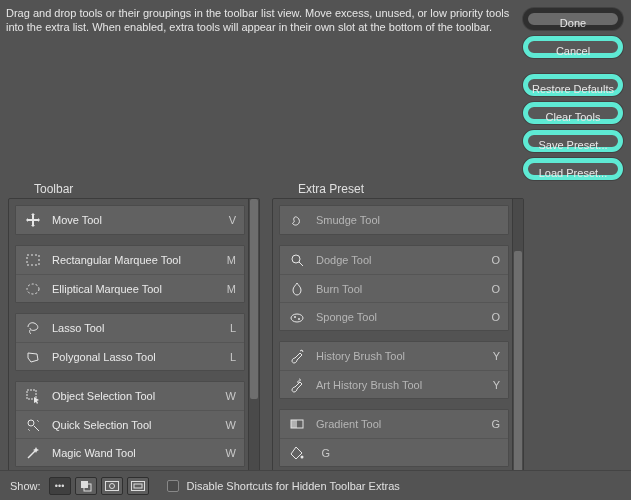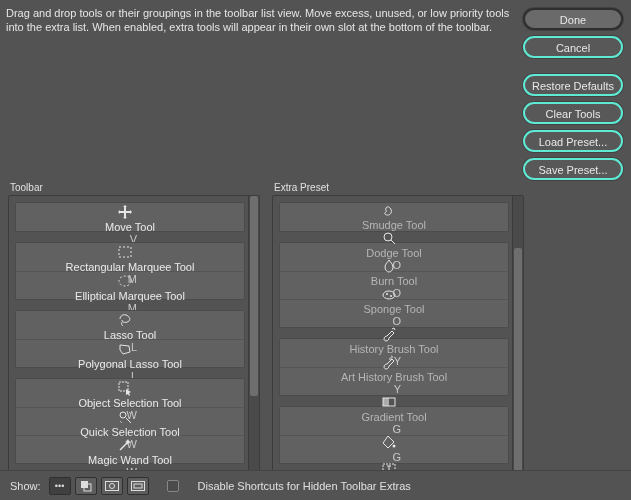--- a/index.html
+++ b/index.html
@@ -26,21 +26,21 @@
   }
   .right-buttons {
     width: 100px;
     display: flex;
     flex-direction: column;
     gap: 6px;
     padding-top: 2px;
   }
   .pill-btn {
     background: #585858;
-    border: 2px solid #5eead4;
+    border: 5px solid #5eead4;
     border-radius: 12px;
     color: #e8e8e8;
     font-size: 11px;
     height: 22px;
     line-height: 20px;
     text-align: center;
     cursor: pointer;
     box-shadow: 0 0 0 1px rgba(0,0,0,0.2);
   }
   .pill-btn.primary {
@@ -52,23 +52,24 @@
     padding: 0 8px;
     gap: 12px;
     margin-top: 2px;
   }
   .col {
     flex: 1;
     display: flex;
     flex-direction: column;
   }
   .col-header {
-    font-size: 10px;
+    font-size: 12px;
     color: #e0e0e0;
     padding: 0 0 2px 2px;
+    margin-left: 24px;
   }
   .tool-list-wrap {
     background: #535353;
     border: 1px solid #3c3c3c;
     border-radius: 2px;
     height: 404px;
     position: relative;
     overflow: hidden;
   }
   .tool-list {
@@ -84,23 +85,22 @@
     border: 1px solid #4b4b4b;
     border-radius: 1px;
   }
   .tool-row {
     display: flex;
     align-items: center;
     height: 28px;
     padding: 0 8px;
     color: #eaeaea;
     cursor: move;
-    flex-direction: column;
-  }
-  .tool-row.dim { color: #b6b6b6; justify-content: flex-end; }
+  }
+  .tool-row.dim { color: #b6b6b6; }
   .tool-row.divider { border-top: 1px solid #555; }
   .tool-icon {
     width: 18px;
     height: 18px;
     margin-right: 10px;
     display: inline-flex;
     align-items: center;
     justify-content: center;
     flex-shrink: 0;
   }
@@ -143,21 +143,21 @@
     display: inline-flex;
     align-items: center; justify-content: center;
     cursor: pointer;
     color: #ddd;
     font-size: 9px;
   }
   .mini-btn.light { background: #5e5e5e; }
   .chk {
     display: inline-flex;
     align-items: center;
-    gap: 19px;
+    gap: 8px;
     margin-left: 10px;
     color: #e0e0e0;
     cursor: pointer;
   }
   .chk .box {
     width: 12px; height: 12px;
     border: 1px solid #888;
     background: #4b4b4b;
     border-radius: 2px;
   }
@@ -167,22 +167,22 @@
 <body>
 
 <div class="top">
   <div class="instructions">Drag and drop tools or their groupings in the toolbar list view. Move excess, unused, or low priority tools into the extra list. When enabled, extra tools will appear in their own slot at the bottom of the toolbar.</div>
   <div class="right-buttons">
     <div class="pill-btn primary">Done</div>
     <div class="pill-btn">Cancel</div>
     <div style="height:4px"></div>
     <div class="pill-btn">Restore Defaults</div>
     <div class="pill-btn">Clear Tools</div>
+    <div class="pill-btn">Save Preset...</div>
     <div class="pill-btn">Load Preset...</div>
-    <div class="pill-btn">Save Preset...</div>
   </div>
 </div>
 
 <div class="columns">
   <div class="col" style="max-width:252px">
     <div class="col-header">Toolbar</div>
     <div class="tool-list-wrap">
       <div class="tool-list" id="toolbar-groups">
           <div class="group">
             <div class="tool-row">

